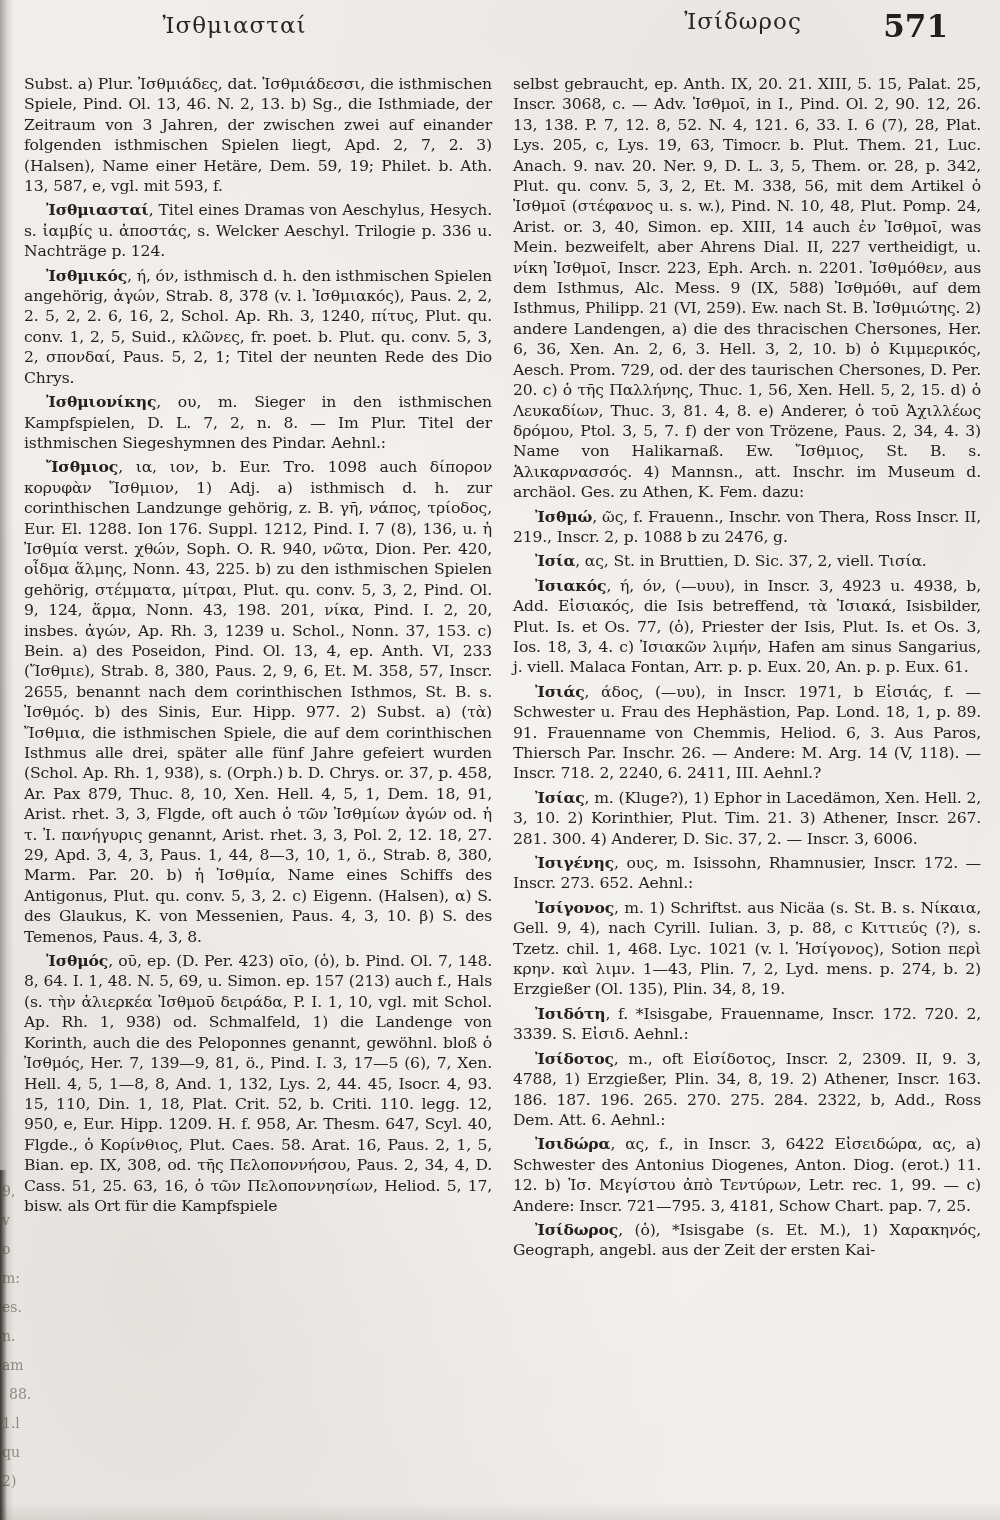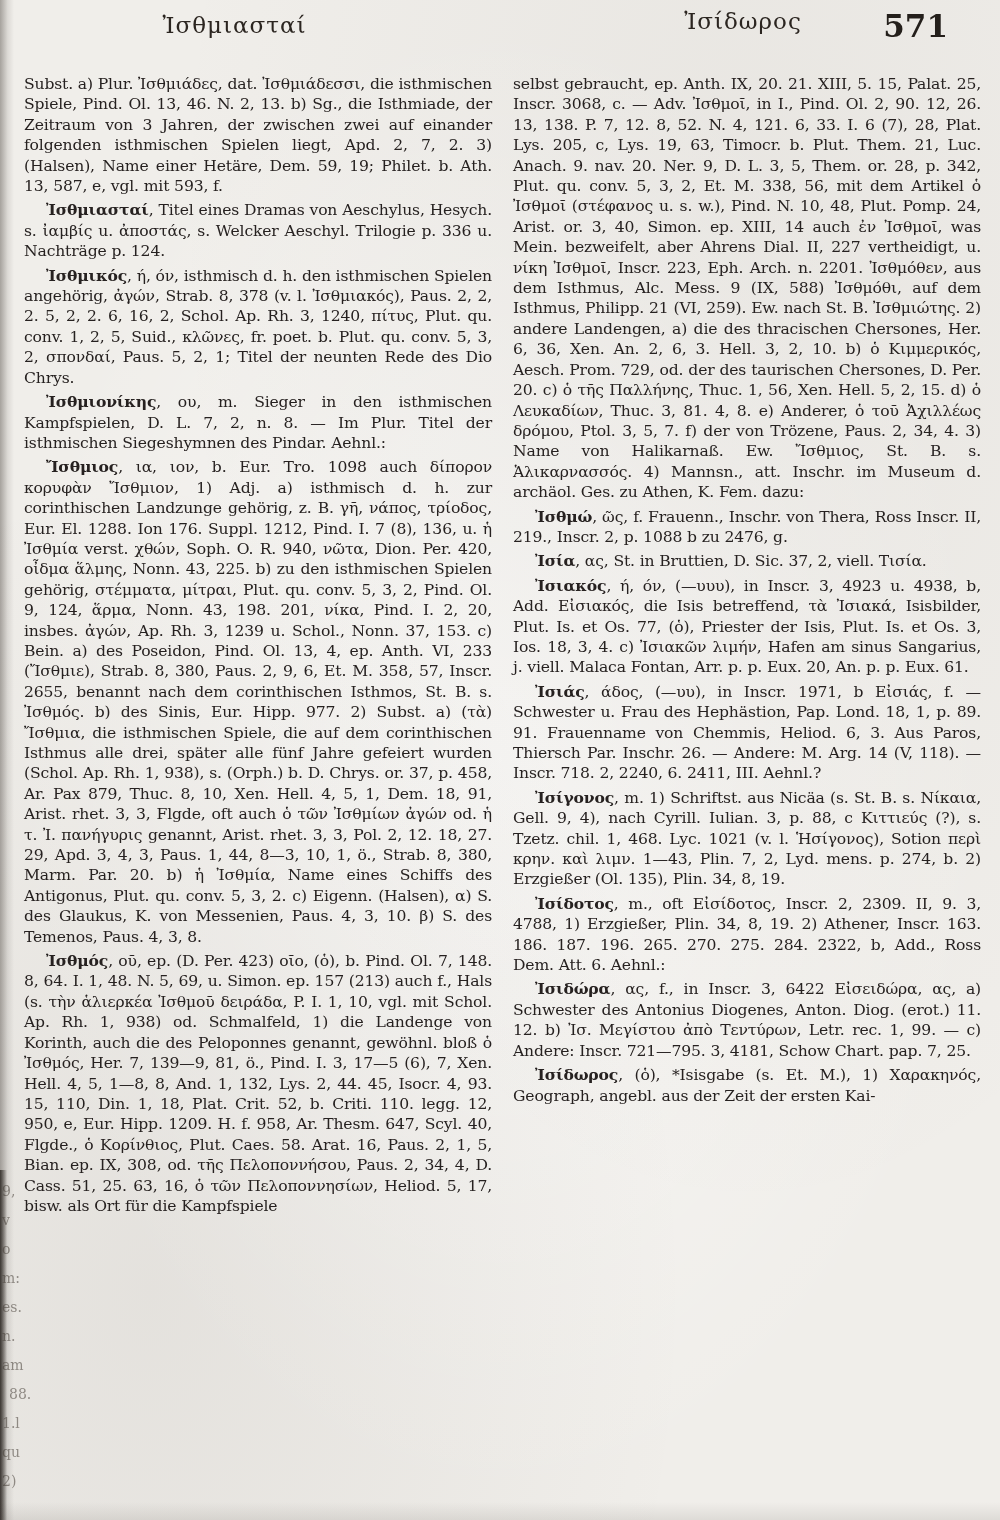--- a/index.html
+++ b/index.html
@@ -73,18 +73,21 @@
       <p class="entry"><span class="headword">Ἰσθμιονίκης</span><span>, ου, m. Sieger in den isthmischen Kampfspielen, D. L. 7, 2, n. 8. — Im Plur. Titel der isthmischen Siegeshymnen des Pindar. Aehnl.:</span></p>
       <p class="entry"><span class="headword">Ἴσθμιος</span><span>, ια, ιον, b. Eur. Tro. 1098 auch δίπορον κορυφὰν Ἴσθμιον, 1) Adj. a) isthmisch d. h. zur corinthischen Landzunge gehörig, z. B. γῆ, νάπος, τρίοδος, Eur. El. 1288. Ion 176. Suppl. 1212, Pind. I. 7 (8), 136, u. ἡ Ἰσθμία verst. χθών, Soph. O. R. 940, νῶτα, Dion. Per. 420, οἶδμα ἅλμης, Nonn. 43, 225. b) zu den isthmischen Spielen gehörig, στέμματα, μίτραι, Plut. qu. conv. 5, 3, 2, Pind. Ol. 9, 124, ἅρμα, Nonn. 43, 198. 201, νίκα, Pind. I. 2, 20, insbes. ἀγών, Ap. Rh. 3, 1239 u. Schol., Nonn. 37, 153. c) Bein. a) des Poseidon, Pind. Ol. 13, 4, ep. Anth. VI, 233 (Ἴσθμιε), Strab. 8, 380, Paus. 2, 9, 6, Et. M. 358, 57, Inscr. 2655, benannt nach dem corinthischen Isthmos, St. B. s. Ἰσθμός. b) des Sinis, Eur. Hipp. 977. 2) Subst. a) (τὰ) Ἴσθμια, die isthmischen Spiele, die auf dem corinthischen Isthmus alle drei, später alle fünf Jahre gefeiert wurden (Schol. Ap. Rh. 1, 938), s. (Orph.) b. D. Chrys. or. 37, p. 458, Ar. Pax 879, Thuc. 8, 10, Xen. Hell. 4, 5, 1, Dem. 18, 91, Arist. rhet. 3, 3, Flgde, oft auch ὁ τῶν Ἰσθμίων ἀγών od. ἡ τ. Ἰ. πανήγυρις genannt, Arist. rhet. 3, 3, Pol. 2, 12. 18, 27. 29, Apd. 3, 4, 3, Paus. 1, 44, 8—3, 10, 1, ö., Strab. 8, 380, Marm. Par. 20. b) ἡ Ἰσθμία, Name eines Schiffs des Antigonus, Plut. qu. conv. 5, 3, 2. c) Eigenn. (Halsen), α) S. des Glaukus, K. von Messenien, Paus. 4, 3, 10. β) S. des Temenos, Paus. 4, 3, 8.</span></p>
       <p class="entry"><span class="headword">Ἰσθμός</span><span>, οῦ, ep. (D. Per. 423) οῖο, (ὁ), b. Pind. Ol. 7, 148. 8, 64. I. 1, 48. N. 5, 69, u. Simon. ep. 157 (213) auch f., Hals (s. τὴν ἁλιερκέα Ἰσθμοῦ δειράδα, P. I. 1, 10, vgl. mit Schol. Ap. Rh. 1, 938) od. Schmalfeld, 1) die Landenge von Korinth, auch die des Peloponnes genannt, gewöhnl. bloß ὁ Ἰσθμός, Her. 7, 139—9, 81, ö., Pind. I. 3, 17—5 (6), 7, Xen. Hell. 4, 5, 1—8, 8, And. 1, 132, Lys. 2, 44. 45, Isocr. 4, 93. 15, 110, Din. 1, 18, Plat. Crit. 52, b. Criti. 110. legg. 12, 950, e, Eur. Hipp. 1209. H. f. 958, Ar. Thesm. 647, Scyl. 40, Flgde., ὁ Κορίνθιος, Plut. Caes. 58. Arat. 16, Paus. 2, 1, 5, Bian. ep. IX, 308, od. τῆς Πελοποννήσου, Paus. 2, 34, 4, D. Cass. 51, 25. 63, 16, ὁ τῶν Πελοποννησίων, Heliod. 5, 17, bisw. als Ort für die Kampfspiele</span></p>
     </div>
   <div class="column">
       <p class="entry cont"><span>selbst gebraucht, ep. Anth. IX, 20. 21. XIII, 5. 15, Palat. 25, Inscr. 3068, c. — Adv. Ἰσθμοῖ, in I., Pind. Ol. 2, 90. 12, 26. 13, 138. P. 7, 12. 8, 52. N. 4, 121. 6, 33. I. 6 (7), 28, Plat. Lys. 205, c, Lys. 19, 63, Timocr. b. Plut. Them. 21, Luc. Anach. 9. nav. 20. Ner. 9, D. L. 3, 5, Them. or. 28, p. 342, Plut. qu. conv. 5, 3, 2, Et. M. 338, 56, mit dem Artikel ὁ Ἰσθμοῖ (στέφανος u. s. w.), Pind. N. 10, 48, Plut. Pomp. 24, Arist. or. 3, 40, Simon. ep. XIII, 14 auch ἐν Ἰσθμοῖ, was Mein. bezweifelt, aber Ahrens Dial. II, 227 vertheidigt, u. νίκη Ἰσθμοῖ, Inscr. 223, Eph. Arch. n. 2201. Ἰσθμόθεν, aus dem Isthmus, Alc. Mess. 9 (IX, 588) Ἰσθμόθι, auf dem Isthmus, Philipp. 21 (VI, 259). Ew. nach St. B. Ἰσθμιώτης. 2) andere Landengen, a) die des thracischen Chersones, Her. 6, 36, Xen. An. 2, 6, 3. Hell. 3, 2, 10. b) ὁ Κιμμερικός, Aesch. Prom. 729, od. der des taurischen Chersones, D. Per. 20. c) ὁ τῆς Παλλήνης, Thuc. 1, 56, Xen. Hell. 5, 2, 15. d) ὁ Λευκαδίων, Thuc. 3, 81. 4, 8. e) Anderer, ὁ τοῦ Ἀχιλλέως δρόμου, Ptol. 3, 5, 7. f) der von Trözene, Paus. 2, 34, 4. 3) Name von Halikarnaß. Ew. Ἴσθμιος, St. B. s. Ἁλικαρνασσός. 4) Mannsn., att. Inschr. im Museum d. archäol. Ges. zu Athen, K. Fem. dazu:</span></p>
       <p class="entry"><span class="headword">Ἰσθμώ</span><span>, ῶς, f. Frauenn., Inschr. von Thera, Ross Inscr. II, 219., Inscr. 2, p. 1088 b zu 2476, g.</span></p>
       <p class="entry"><span class="headword">Ἰσία</span><span>, ας, St. in Bruttien, D. Sic. 37, 2, viell. Τισία.</span></p>
       <p class="entry"><span class="headword">Ἰσιακός</span><span>, ή, όν, (—υυυ), in Inscr. 3, 4923 u. 4938, b, Add. Εἰσιακός, die Isis betreffend, τὰ Ἰσιακά, Isisbilder, Plut. Is. et Os. 77, (ὁ), Priester der Isis, Plut. Is. et Os. 3, Ios. 18, 3, 4. c) Ἰσιακῶν λιμήν, Hafen am sinus Sangarius, j. viell. Malaca Fontan, Arr. p. p. Eux. 20, An. p. p. Eux. 61.</span></p>
       <p class="entry"><span class="headword">Ἰσιάς</span><span>, άδος, (—υυ), in Inscr. 1971, b Εἰσιάς, f. — Schwester u. Frau des Hephästion, Pap. Lond. 18, 1, p. 89. 91. Frauenname von Chemmis, Heliod. 6, 3. Aus Paros, Thiersch Par. Inschr. 26. — Andere: M. Arg. 14 (V, 118). — Inscr. 718. 2, 2240, 6. 2411, III. Aehnl.?</span></p>
+      <p class="entry"><span class="headword">Ἰσίας</span><span>, m. (Kluge?), 1) Ephor in Lacedämon, Xen. Hell. 2, 3, 10. 2) Korinthier, Plut. Tim. 21. 3) Athener, Inscr. 267. 281. 300. 4) Anderer, D. Sic. 37, 2. — Inscr. 3, 6006.</span></p>
+      <p class="entry"><span class="headword">Ἰσιγένης</span><span>, ους, m. Isissohn, Rhamnusier, Inscr. 172. — Inscr. 273. 652. Aehnl.:</span></p>
       <p class="entry"><span class="headword">Ἰσίγονος</span><span>, m. 1) Schriftst. aus Nicäa (s. St. B. s. Νίκαια, Gell. 9, 4), nach Cyrill. Iulian. 3, p. 88, c Κιττιεύς (?), s. Tzetz. chil. 1, 468. Lyc. 1021 (v. l. Ἡσίγονος), Sotion περὶ κρην. καὶ λιμν. 1—43, Plin. 7, 2, Lyd. mens. p. 274, b. 2) Erzgießer (Ol. 135), Plin. 34, 8, 19.</span></p>
+      <p class="entry"><span class="headword">Ἰσιδότη</span><span>, f. *Isisgabe, Frauenname, Inscr. 172. 720. 2, 3339. S. Εἰσιδ. Aehnl.:</span></p>
       <p class="entry"><span class="headword">Ἰσίδοτος</span><span>, m., oft Εἰσίδοτος, Inscr. 2, 2309. II, 9. 3, 4788, 1) Erzgießer, Plin. 34, 8, 19. 2) Athener, Inscr. 163. 186. 187. 196. 265. 270. 275. 284. 2322, b, Add., Ross Dem. Att. 6. Aehnl.:</span></p>
       <p class="entry"><span class="headword">Ἰσιδώρα</span><span>, ας, f., in Inscr. 3, 6422 Εἰσειδώρα, ας, a) Schwester des Antonius Diogenes, Anton. Diog. (erot.) 11. 12. b) Ἰσ. Μεγίστου ἀπὸ Τεντύρων, Letr. rec. 1, 99. — c) Andere: Inscr. 721—795. 3, 4181, Schow Chart. pap. 7, 25.</span></p>
       <p class="entry"><span class="headword">Ἰσίδωρος</span><span>, (ὁ), *Isisgabe (s. Et. M.), 1) Χαρακηνός, Geograph, angebl. aus der Zeit der ersten Kai-</span></p>
     </div>
 </div>
 
 </body></html>

